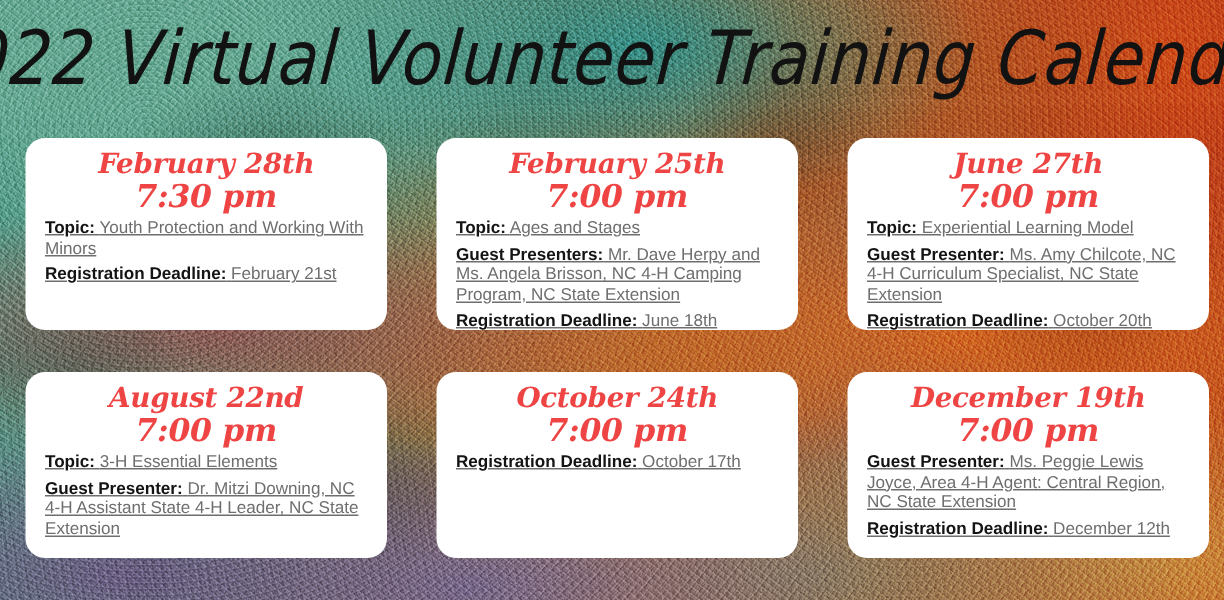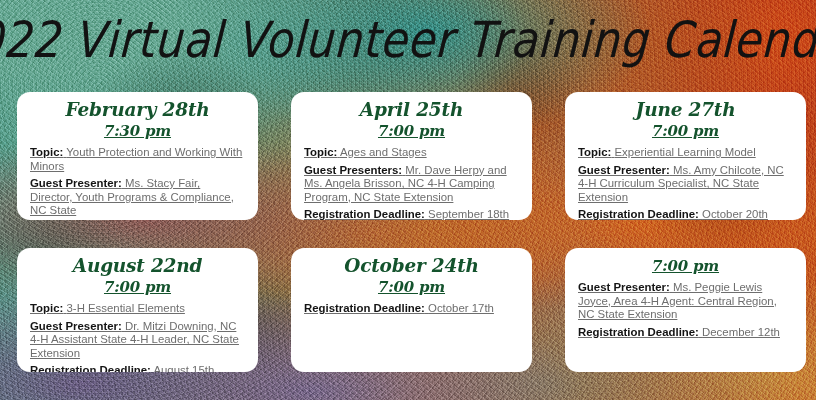--- a/index.html
+++ b/index.html
@@ -108,35 +108,34 @@
   }
   .card {
     background: #ffffff;
     border-radius: 13px;
     padding: 7px 9px 6px 9px;
     box-sizing: border-box;
     overflow: hidden;
   }
   .card-heading {
     text-align: center;
-    color: #14532d;
+    color: #ef4444;
     font-family: "DejaVu Serif", serif;
     font-weight: bold;
     font-style: italic;
     letter-spacing: -.2px;
   }
   .card-date {
     font-size: 18.5px;
     line-height: 21px;
   }
   .card-time {
-    font-size: 15px;
+    font-size: 21px;
     line-height: 22px;
     margin-bottom: 1px;
-    text-decoration: underline;
   }
   .card-body {
     font-size: 11.4px;
     line-height: 13.6px;
     color: #6e6e6e;
     font-family: "Liberation Sans", sans-serif;
     text-align: left;
   }
   .card-body .lbl {
     color: #141414;
@@ -161,64 +160,63 @@
     <div class="poster-title">2022 Virtual Volunteer Training Calendar</div>
   </div>
 
   <div class="card-grid">
 
     <div class="card">
       <div class="card-heading card-date">February 28th</div>
       <div class="card-heading card-time">7:30 pm</div>
       <div class="card-body">
         <p><span class="lbl">Topic:</span> <span>Youth Protection and Working With Minors</span></p>
-        <p><span class="lbl">Guest Presenter:</span> <span>Ms. Stacy Fair, Director, Youth Programs &amp; Compliance, NC State</span></p>
         <p><span class="lbl">Registration Deadline:</span> <span>February 21st</span></p>
       </div>
     </div>
 
     <div class="card">
-      <div class="card-heading card-date">April 25th</div>
+      <div class="card-heading card-date">February 25th</div>
       <div class="card-heading card-time">7:00 pm</div>
       <div class="card-body">
         <p><span class="lbl">Topic:</span> <span>Ages and Stages</span></p>
         <p><span class="lbl">Guest Presenters:</span> <span>Mr. Dave Herpy and Ms. Angela Brisson, NC 4-H Camping Program, NC State Extension</span></p>
-        <p><span class="lbl">Registration Deadline:</span> <span>September 18th</span></p>
+        <p><span class="lbl">Registration Deadline:</span> <span>June 18th</span></p>
       </div>
     </div>
 
     <div class="card">
       <div class="card-heading card-date">June 27th</div>
       <div class="card-heading card-time">7:00 pm</div>
       <div class="card-body">
         <p><span class="lbl">Topic:</span> <span>Experiential Learning Model</span></p>
         <p><span class="lbl">Guest Presenter:</span> <span>Ms. Amy Chilcote, NC 4-H Curriculum Specialist, NC State Extension</span></p>
         <p><span class="lbl">Registration Deadline:</span> <span>October 20th</span></p>
       </div>
     </div>
 
     <div class="card">
       <div class="card-heading card-date">August 22nd</div>
       <div class="card-heading card-time">7:00 pm</div>
       <div class="card-body">
         <p><span class="lbl">Topic:</span> <span>3-H Essential Elements</span></p>
         <p><span class="lbl">Guest Presenter:</span> <span>Dr. Mitzi Downing, NC 4-H Assistant State 4-H Leader, NC State Extension</span></p>
-        <p><span class="lbl">Registration Deadline:</span> <span>August 15th</span></p>
       </div>
     </div>
 
     <div class="card">
       <div class="card-heading card-date">October 24th</div>
       <div class="card-heading card-time">7:00 pm</div>
       <div class="card-body">
         <p><span class="lbl">Registration Deadline:</span> <span>October 17th</span></p>
       </div>
     </div>
 
     <div class="card">
+      <div class="card-heading card-date">December 19th</div>
       <div class="card-heading card-time">7:00 pm</div>
       <div class="card-body">
         <p><span class="lbl">Guest Presenter:</span> <span>Ms. Peggie Lewis Joyce, Area 4-H Agent: Central Region, NC State Extension</span></p>
         <p><span class="lbl">Registration Deadline:</span> <span>December 12th</span></p>
       </div>
     </div>
 
   </div>
 </div>
 

